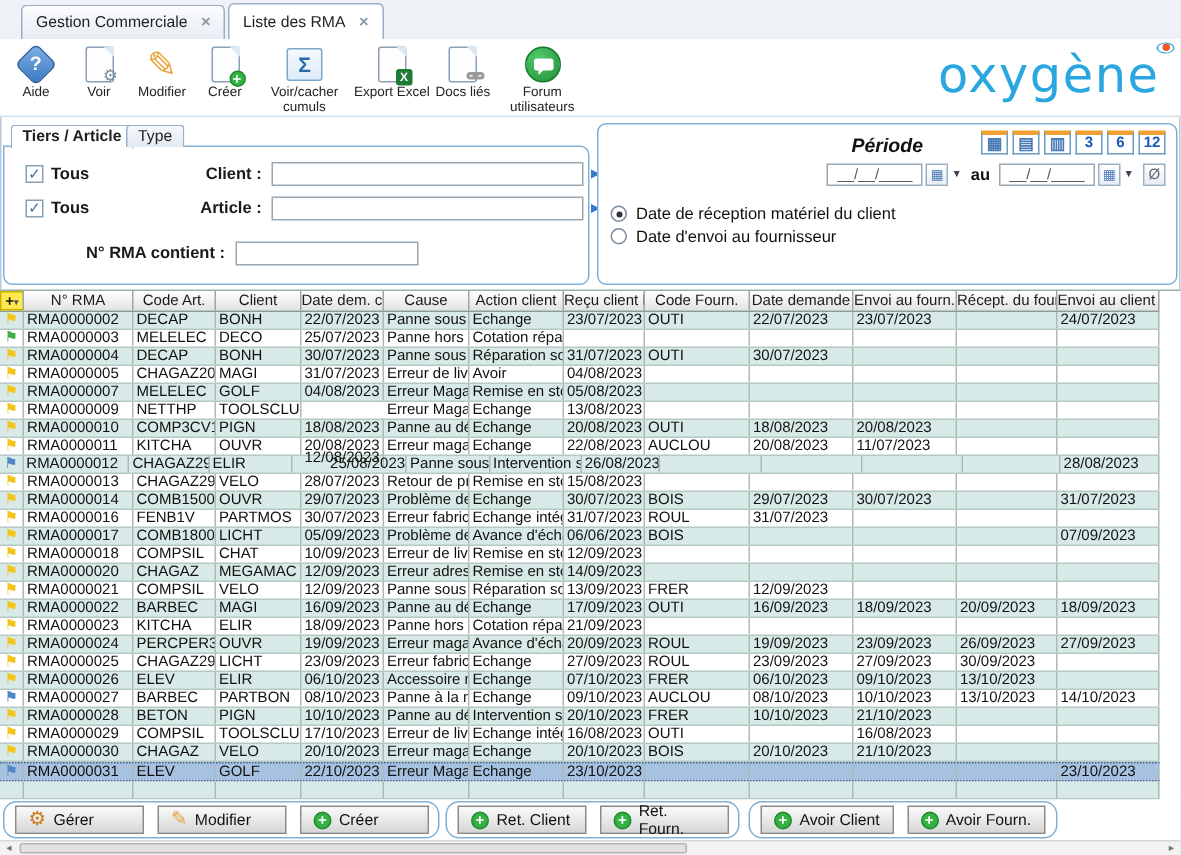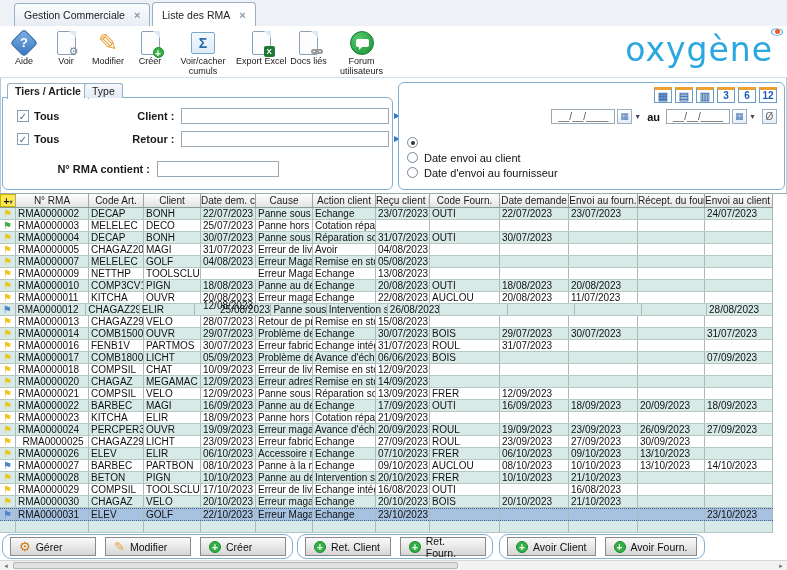--- a/index.html
+++ b/index.html
@@ -221,34 +221,35 @@
     <span class="flabel fldright" style="width:60px; margin-left:55px;">Client :</span>
     <span class="tinput" style="width:208px;"></span>
     <span class="goicon">
         <span class="arr"></span>
         <span class="lines"></span>
       </span>
   </div>
   <div class="frow" style="left:14px; top:33px;">
     <span class="cb">✓</span>
     <span class="flabel">Tous</span>
-    <span class="flabel fldright" style="width:60px; margin-left:55px;">Retour :</span>
+    <span class="flabel fldright" style="width:60px; margin-left:55px;">Article :</span>
     <span class="tinput" style="width:208px;"></span>
     <span class="goicon">
         <span class="arr"></span>
         <span class="lines"></span>
       </span>
   </div>
   <div class="frow" style="left:14px; top:63px;">
     <span class="flabel" style="display:inline-block; width:133px; text-align:right; margin-right:7px;">N° RMA contient :</span>
     <span class="tinput" style="width:122px;"></span>
   </div>
 </div>
 
 <div class="rpanel">
+  <div class="ptitle">Période</div>
   <div class="presets" id="presets">
       <div class="pbtn cal">▦</div>
       <div class="pbtn cal">▤</div>
       <div class="pbtn cal">▥</div>
       <div class="pbtn">3</div>
       <div class="pbtn">6</div>
       <div class="pbtn">12</div>
     </div>
   <div class="daterow">
     <span class="dinput">__/__/____</span>
@@ -256,24 +257,21 @@
     <span class="drop">▼</span>
     <span class="aulbl">au</span>
     <span class="dinput">__/__/____</span>
     <span class="calbtn">▦</span>
     <span class="drop">▼</span>
     <span class="calbtn" style="margin-left:4px; color:#666; font-size:10px;">Ø</span>
   </div>
   <div class="radios" id="radios">
       <div class="radrow">
         <span class="radio sel"></span>
-      </div>
-      <div class="radrow">
-        <span class="radio"></span>
-        <span class="radlbl">Date envoi au client</span>
+        <span class="radlbl">Date de réception matériel du client</span>
       </div>
       <div class="radrow">
         <span class="radio"></span>
         <span class="radlbl">Date d'envoi au fournisseur</span>
       </div>
     </div>
 </div>
 
 <div class="grid" id="grid">
     <div class="grow hdr">
@@ -571,21 +569,21 @@
       <div class="gc" style="width: 63px;">Avance d'écha</div>
       <div class="gc" style="width: 54px;">20/09/2023</div>
       <div class="gc" style="width: 70px;">ROUL</div>
       <div class="gc" style="width: 69px;">19/09/2023</div>
       <div class="gc" style="width: 69px;">23/09/2023</div>
       <div class="gc" style="width: 67px;">26/09/2023</div>
       <div class="gc" style="width: 68px;">27/09/2023</div>
     </div>
     <div class="grow">
       <div class="gc flagcell" style="width: 16px;"><span class="flag" style="color: rgb(242, 195, 27);">⚑</span></div>
-      <div class="gc" style="width: 73px; text-align: center;">RMA0000025</div>
+      <div class="gc" style="width: 73px;">RMA0000025</div>
       <div class="gc" style="width: 55px;">CHAGAZ29</div>
       <div class="gc" style="width: 57px;">LICHT</div>
       <div class="gc" style="width: 55px;">23/09/2023</div>
       <div class="gc" style="width: 57px;">Erreur fabricant / A</div>
       <div class="gc" style="width: 63px;">Echange</div>
       <div class="gc" style="width: 54px;">27/09/2023</div>
       <div class="gc" style="width: 70px;">ROUL</div>
       <div class="gc" style="width: 69px;">23/09/2023</div>
       <div class="gc" style="width: 69px;">27/09/2023</div>
       <div class="gc" style="width: 67px;">30/09/2023</div>

